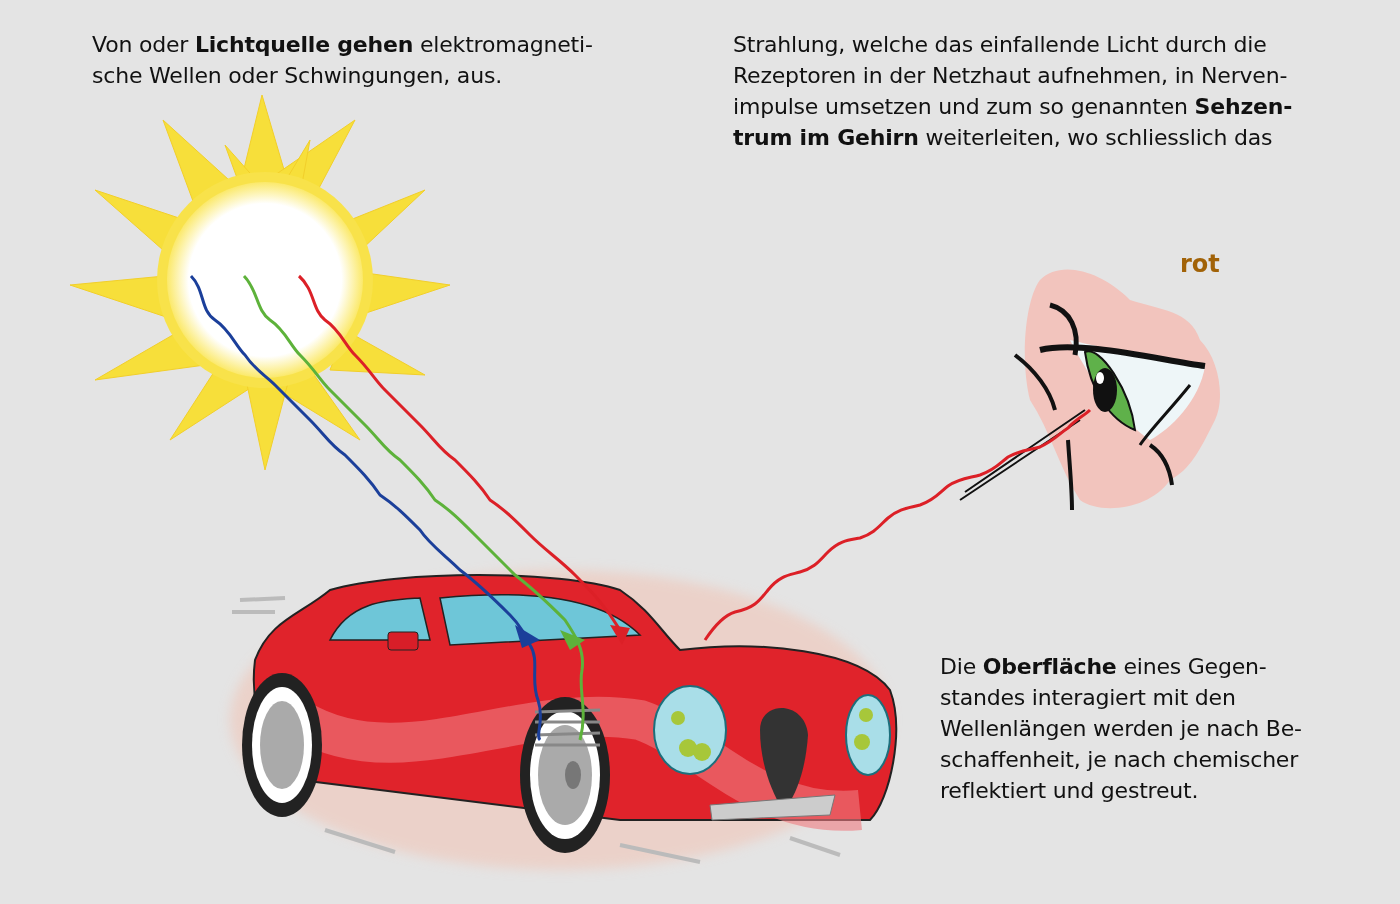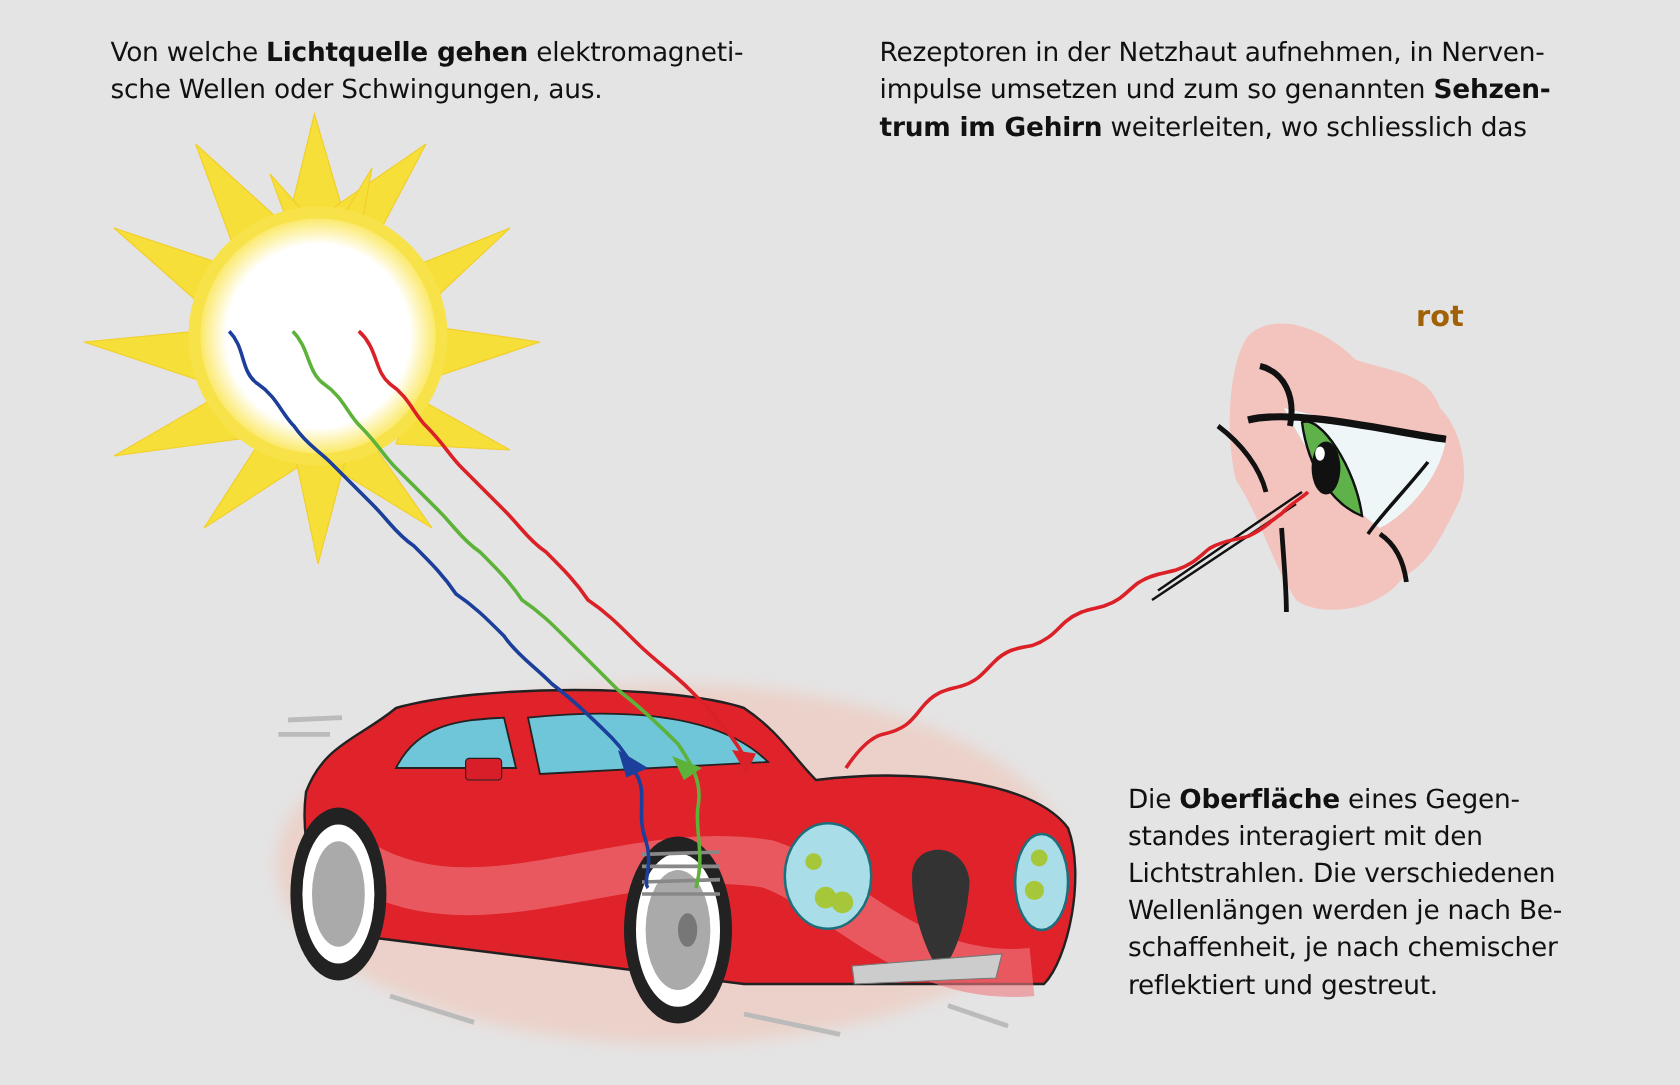--- a/index.html
+++ b/index.html
@@ -104,29 +104,29 @@
     <polygon points="515,625 540,640 522,648" fill="#1b3f9a"></polygon>
     <path d="M244 276 C258 290 256 310 270 320 C285 330 290 345 300 355 C315 370 320 380 330 390 C345 405 355 415 365 425 C380 440 385 450 400 460 C415 475 425 485 435 500 C450 510 460 520 475 535 C490 550 500 560 515 575 C535 590 550 605 565 620 C575 635 585 650 582 670 C578 690 588 710 580 740" stroke="#5db23a"></path>
     <polygon points="560,630 585,640 570,650" fill="#5db23a"></polygon>
     <path d="M299 276 C315 290 312 310 325 320 C340 330 345 345 355 355 C370 370 375 380 385 390 C400 405 410 415 420 425 C435 440 440 450 455 460 C470 475 480 485 490 500 C505 510 515 520 530 535 C545 550 560 560 575 575 C590 590 605 605 620 630" stroke="#dc2027"></path>
     <polygon points="610,625 630,628 622,645" fill="#dc2027"></polygon>
     <path d="M705 640 C715 625 725 615 735 612 C755 608 760 600 768 590 C780 575 790 575 800 572 C815 568 820 560 828 552 C840 540 850 540 860 538 C875 533 880 525 888 518 C900 508 910 508 920 505 C935 500 940 492 948 486 C960 478 970 478 980 475 C995 470 1000 463 1008 457 C1020 450 1030 450 1040 447 C1055 440 1060 433 1068 428 C1075 420 1085 415 1090 410" stroke="#dc2027"></path>
   </g>
 </svg>
 
 <div class="txt" id="t1">
-    <div><span>Von welche </span><b>Lichtquelle gehen</b><span> elektromagneti-</span></div>
+    <div><span>Von oder </span><b>Lichtquelle gehen</b><span> elektromagneti-</span></div>
     <div><span>sche Wellen oder Schwingungen, aus.</span></div>
   </div>
 <div class="txt" id="t2">
+    <div><span>Strahlung, welche das einfallende Licht durch die</span></div>
     <div><span>Rezeptoren in der Netzhaut aufnehmen, in Nerven-</span></div>
     <div><span>impulse umsetzen und zum so genannten </span><b>Sehzen-</b></div>
     <div><b>trum im Gehirn</b><span> weiterleiten, wo schliesslich das</span></div>
   </div>
 <div class="txt" id="t3">
     <div><span>Die </span><b>Oberfläche</b><span> eines Gegen-</span></div>
     <div><span>standes interagiert mit den</span></div>
-    <div><span>Lichtstrahlen. Die verschiedenen</span></div>
     <div><span>Wellenlängen werden je nach Be-</span></div>
     <div><span>schaffenheit, je nach chemischer</span></div>
     <div><span>reflektiert und gestreut.</span></div>
   </div>
 <div id="rot">rot</div>
 
 </body></html>

